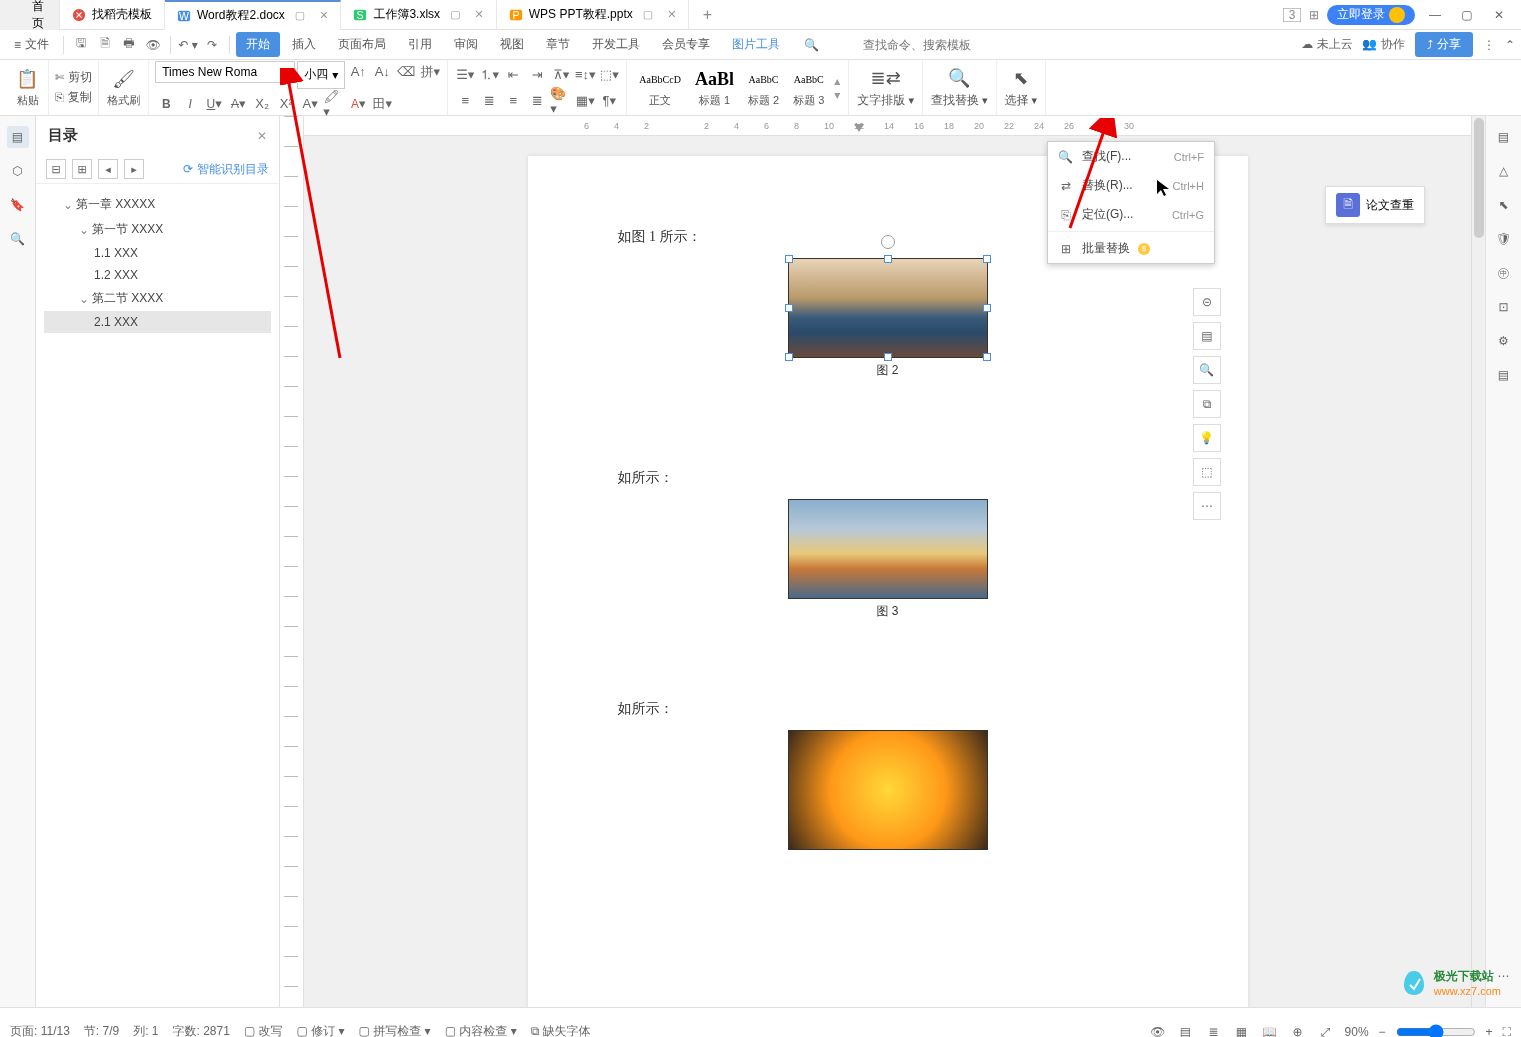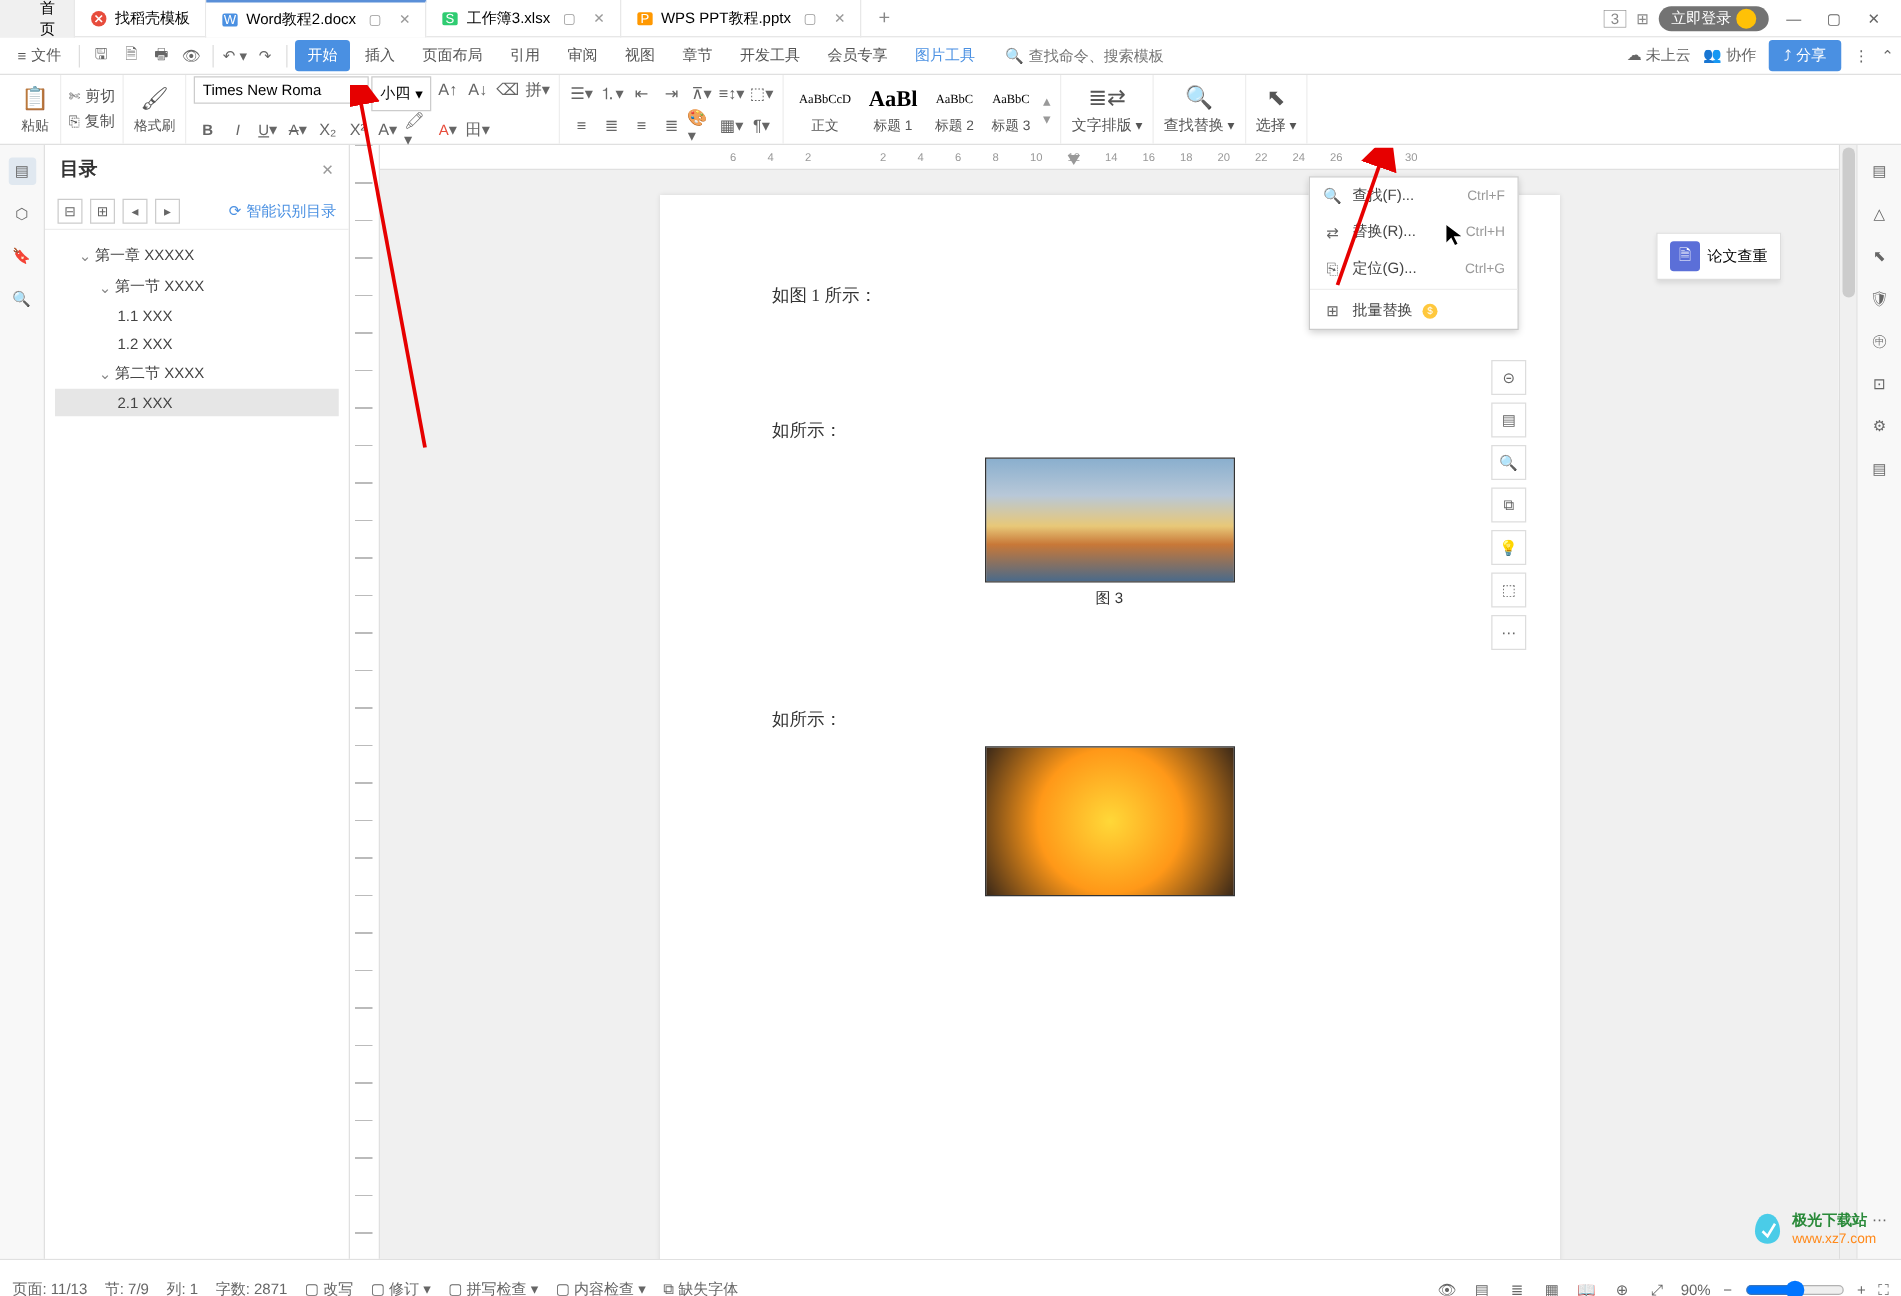--- a/index.html
+++ b/index.html
@@ -8,34 +8,34 @@
 
 .titlebar { height: 30px; background: #fff; display: flex; align-items: center; border-bottom: 1px solid #e0e0e0; }
 .tab { height: 30px; display: flex; align-items: center; padding: 0 12px; gap: 6px; border-right: 1px solid #e8e8e8; cursor: pointer; position: relative; }
 .tab.active { background: #fff; border-top: 2px solid #5a8fd8; }
 .tab.home { background: #f0f0f0; width: 60px; justify-content: center; padding-left: 32px; }
 .tab-icon { width: 14px; height: 14px; }
 .tab-close { font-size: 11px; color: #999; margin-left: 8px; }
 .tab-max { font-size: 11px; color: #999; margin-left: 4px; }
 .tab-add { width: 36px; text-align: center; color: #888; font-size: 16px; cursor: pointer; }
 .titlebar-right { margin-left: auto; display: flex; align-items: center; gap: 8px; padding-right: 10px; }
-.login-btn { background: #737373; color: #fff; border-radius: 10px; height: 20px; display: flex; align-items: center; padding: 0 10px; gap: 4px; }
+.login-btn { background: #3b82f6; color: #fff; border-radius: 10px; height: 20px; display: flex; align-items: center; padding: 0 10px; gap: 4px; }
 .avatar-circle { width: 16px; height: 16px; border-radius: 50%; background: #ffc107; }
 .win-btn { width: 24px; height: 24px; display: flex; align-items: center; justify-content: center; color: #666; }
 
 
 .menubar { height: 30px; background: #fff; display: flex; align-items: center; padding: 0 6px; gap: 2px; border-bottom: 1px solid #e0e0e0; }
 .menu-file { display: flex; align-items: center; gap: 4px; padding: 0 8px; color: #555; }
 .qt-small { width: 22px; height: 22px; display: flex; align-items: center; justify-content: center; color: #666; cursor: pointer; }
 .menu-sep { width: 1px; height: 18px; background: #ddd; margin: 0 4px; }
 .menu-item { padding: 4px 10px; color: #555; cursor: pointer; }
 .menu-item.active { background: #4a90e2; color: #fff; border-radius: 3px; }
 .menu-pic-tools { color: #4a90e2; }
 .search-menu { display: flex; align-items: center; gap: 4px; color: #999; margin-left: 12px; }
-.search-menu input { border: none; outline: none; width: 120px; color: #999; }
+.search-menu input { border: none; outline: none; width: 120px; color: #999; margin-left: 40px; }
 .menubar-right { margin-left: auto; display: flex; align-items: center; gap: 10px; color: #666; }
 .share-btn { background: #4a90e2; color: #fff; border-radius: 3px; padding: 4px 12px; display: flex; align-items: center; gap: 4px; }
 
 
 .ribbon { height: 56px; background: #fff; display: flex; align-items: center; padding: 0 8px; border-bottom: 1px solid #e0e0e0; }
 .ribbon-grp { display: flex; flex-direction: column; align-items: center; padding: 0 8px; border-right: 1px solid #eee; height: 100%; justify-content: center; }
 .ribbon-grp-h { display: flex; align-items: center; padding: 0 6px; border-right: 1px solid #eee; height: 100%; gap: 4px; }
 .ribbon-bigbtn { display: flex; flex-direction: column; align-items: center; gap: 2px; color: #555; cursor: pointer; }
 .ribbon-icon-lg { width: 24px; height: 24px; display: flex; align-items: center; justify-content: center; font-size: 18px; }
 .ribbon-stack { display: flex; flex-direction: column; gap: 2px; }
@@ -400,20 +400,34 @@
       <span class="ruler-tick" style="left:820px">30</span>
       <div class="ruler-marker">
         <svg width="10" height="10">
             <polygon points="0,0 10,0 5,8" fill="#999"></polygon>
           </svg>
       </div>
     </div>
     <div class="page">
       <div class="page-content">
         <p>如图 1 所示：</p>
+        <div class="page-img">
+          <div class="img-box selected mountain">
+            <span class="rot-handle"></span>
+            <span class="handle tl"></span>
+            <span class="handle tm"></span>
+            <span class="handle tr"></span>
+            <span class="handle lm"></span>
+            <span class="handle rm"></span>
+            <span class="handle bl"></span>
+            <span class="handle bm"></span>
+            <span class="handle br"></span>
+          </div>
+          <div class="img-caption">图 2</div>
+        </div>
         <p style="margin-top:90px">如所示：</p>
         <div class="page-img">
           <div class="img-box autumn"></div>
           <div class="img-caption">图 3</div>
         </div>
         <p style="margin-top:80px">如所示：</p>
         <div class="page-img">
           <div class="img-box leaf" style="height:120px"></div>
         </div>
       </div>

